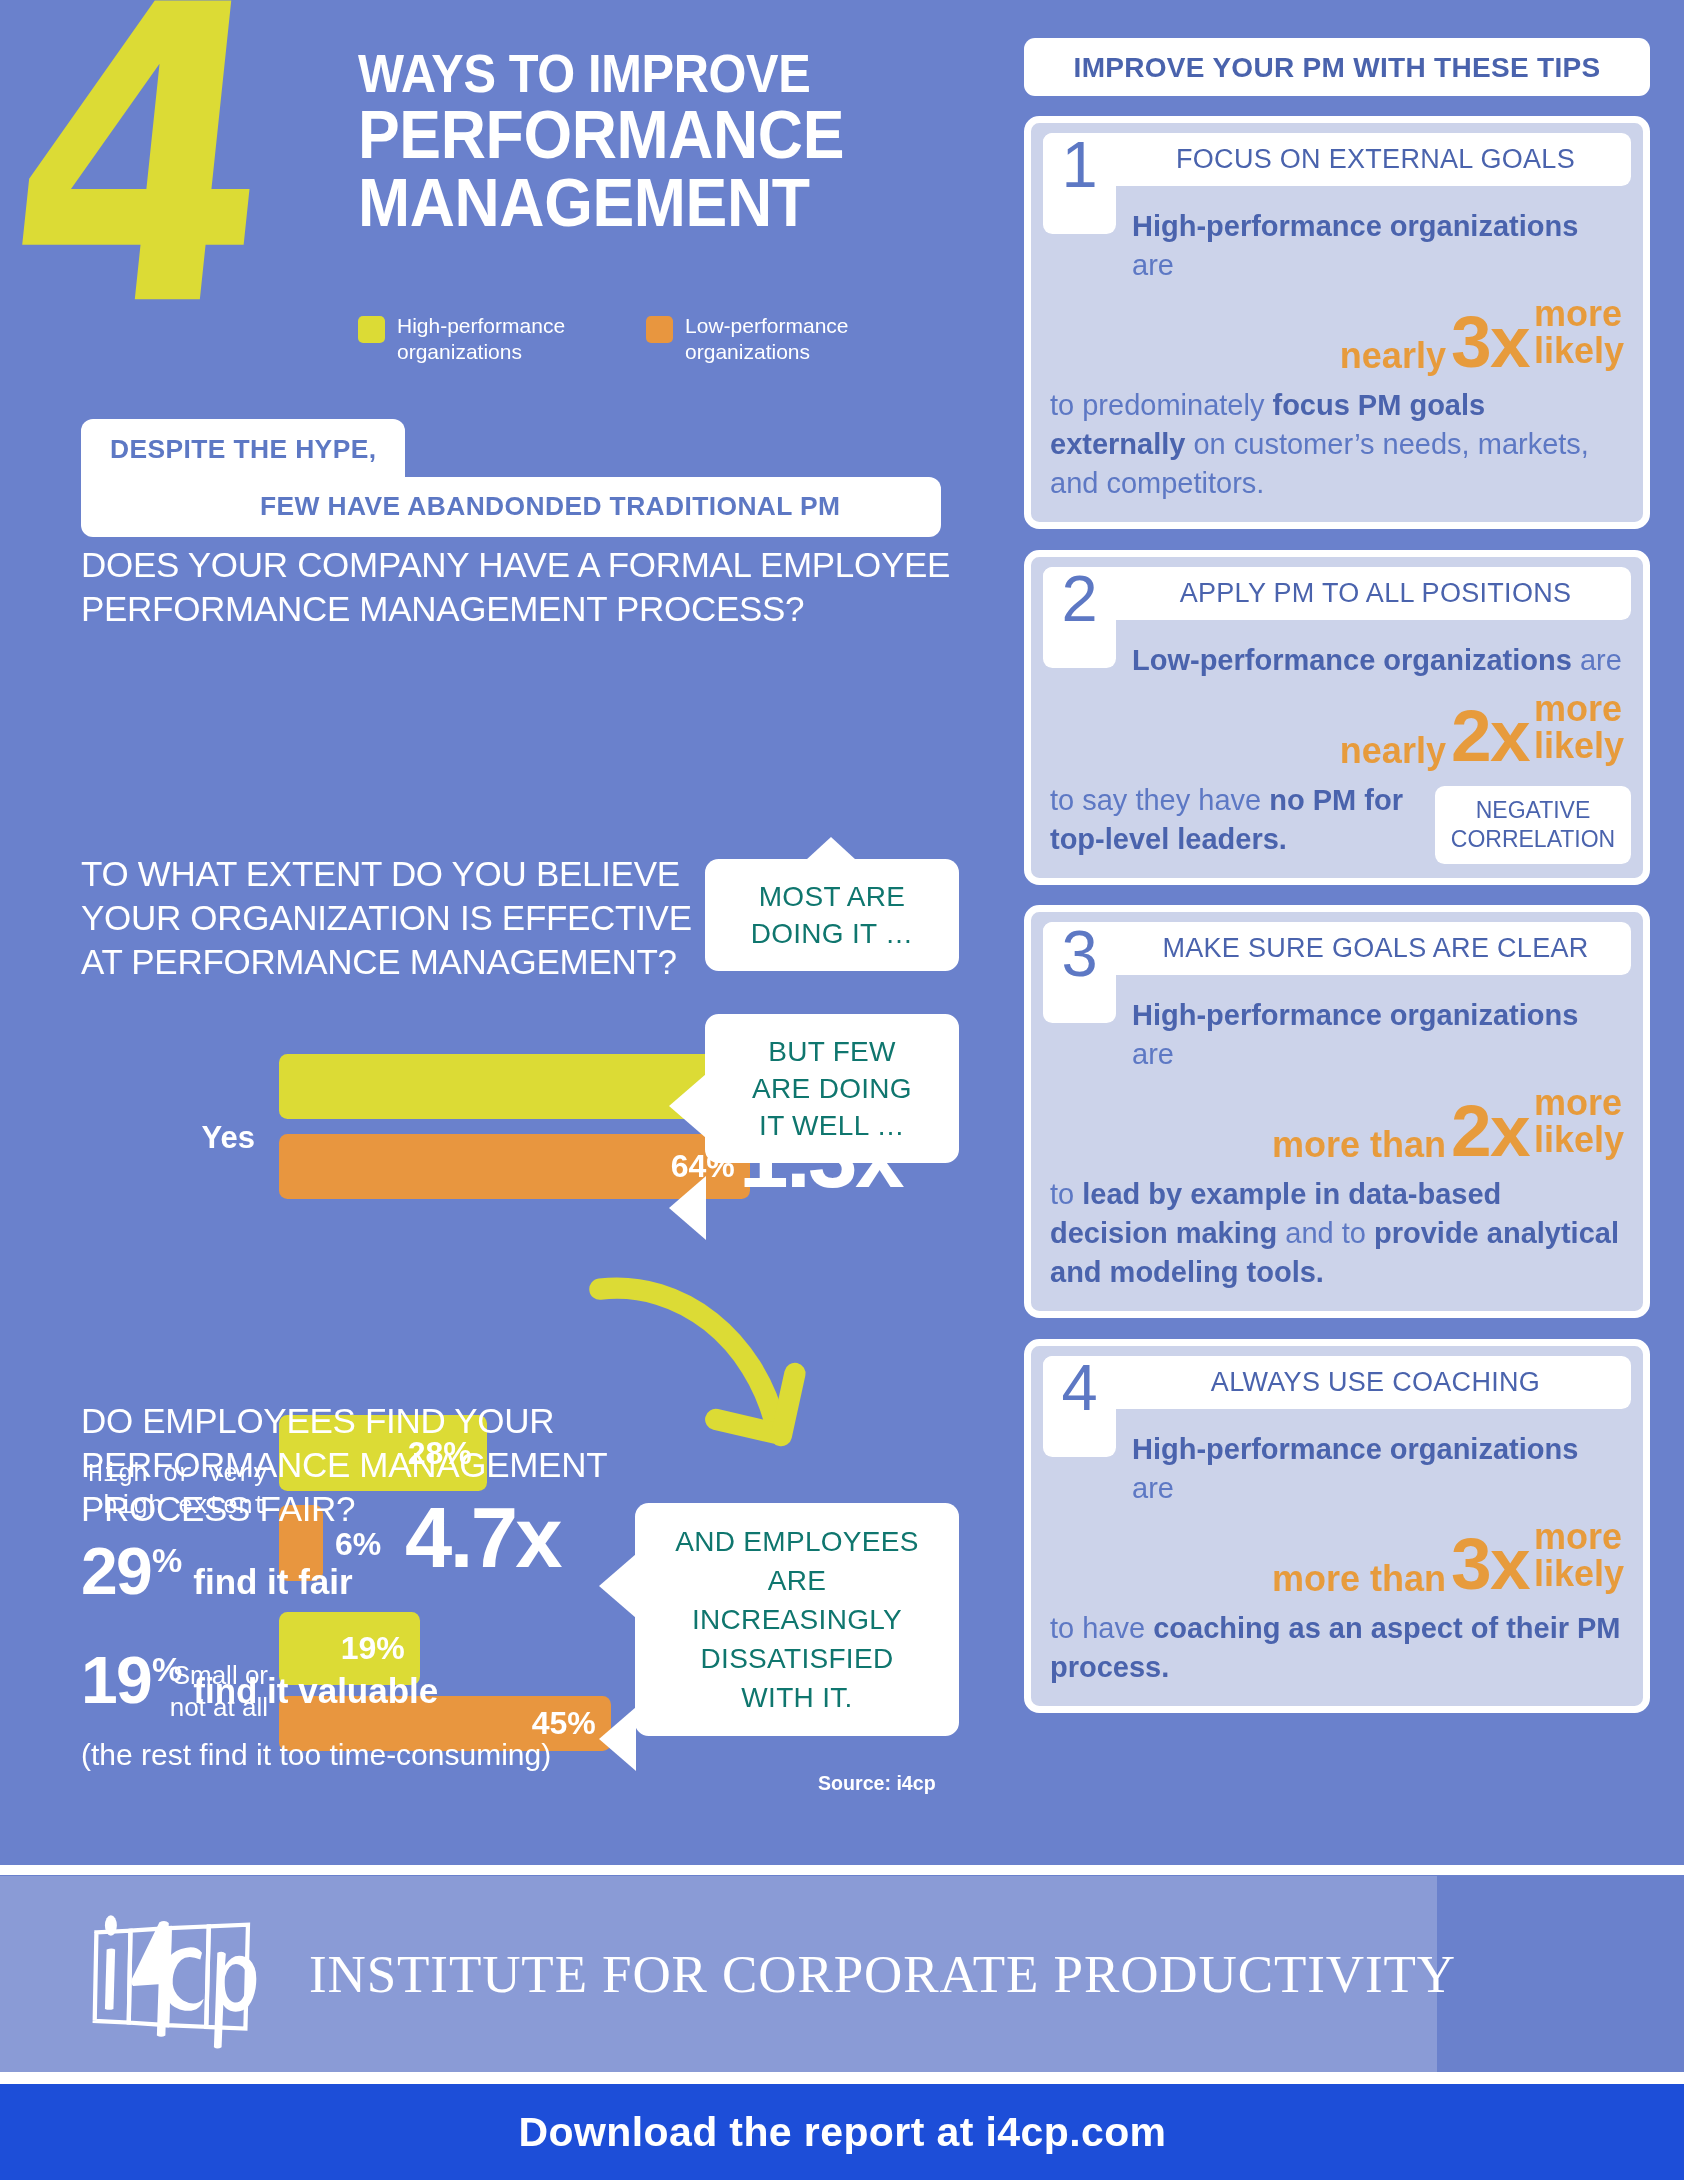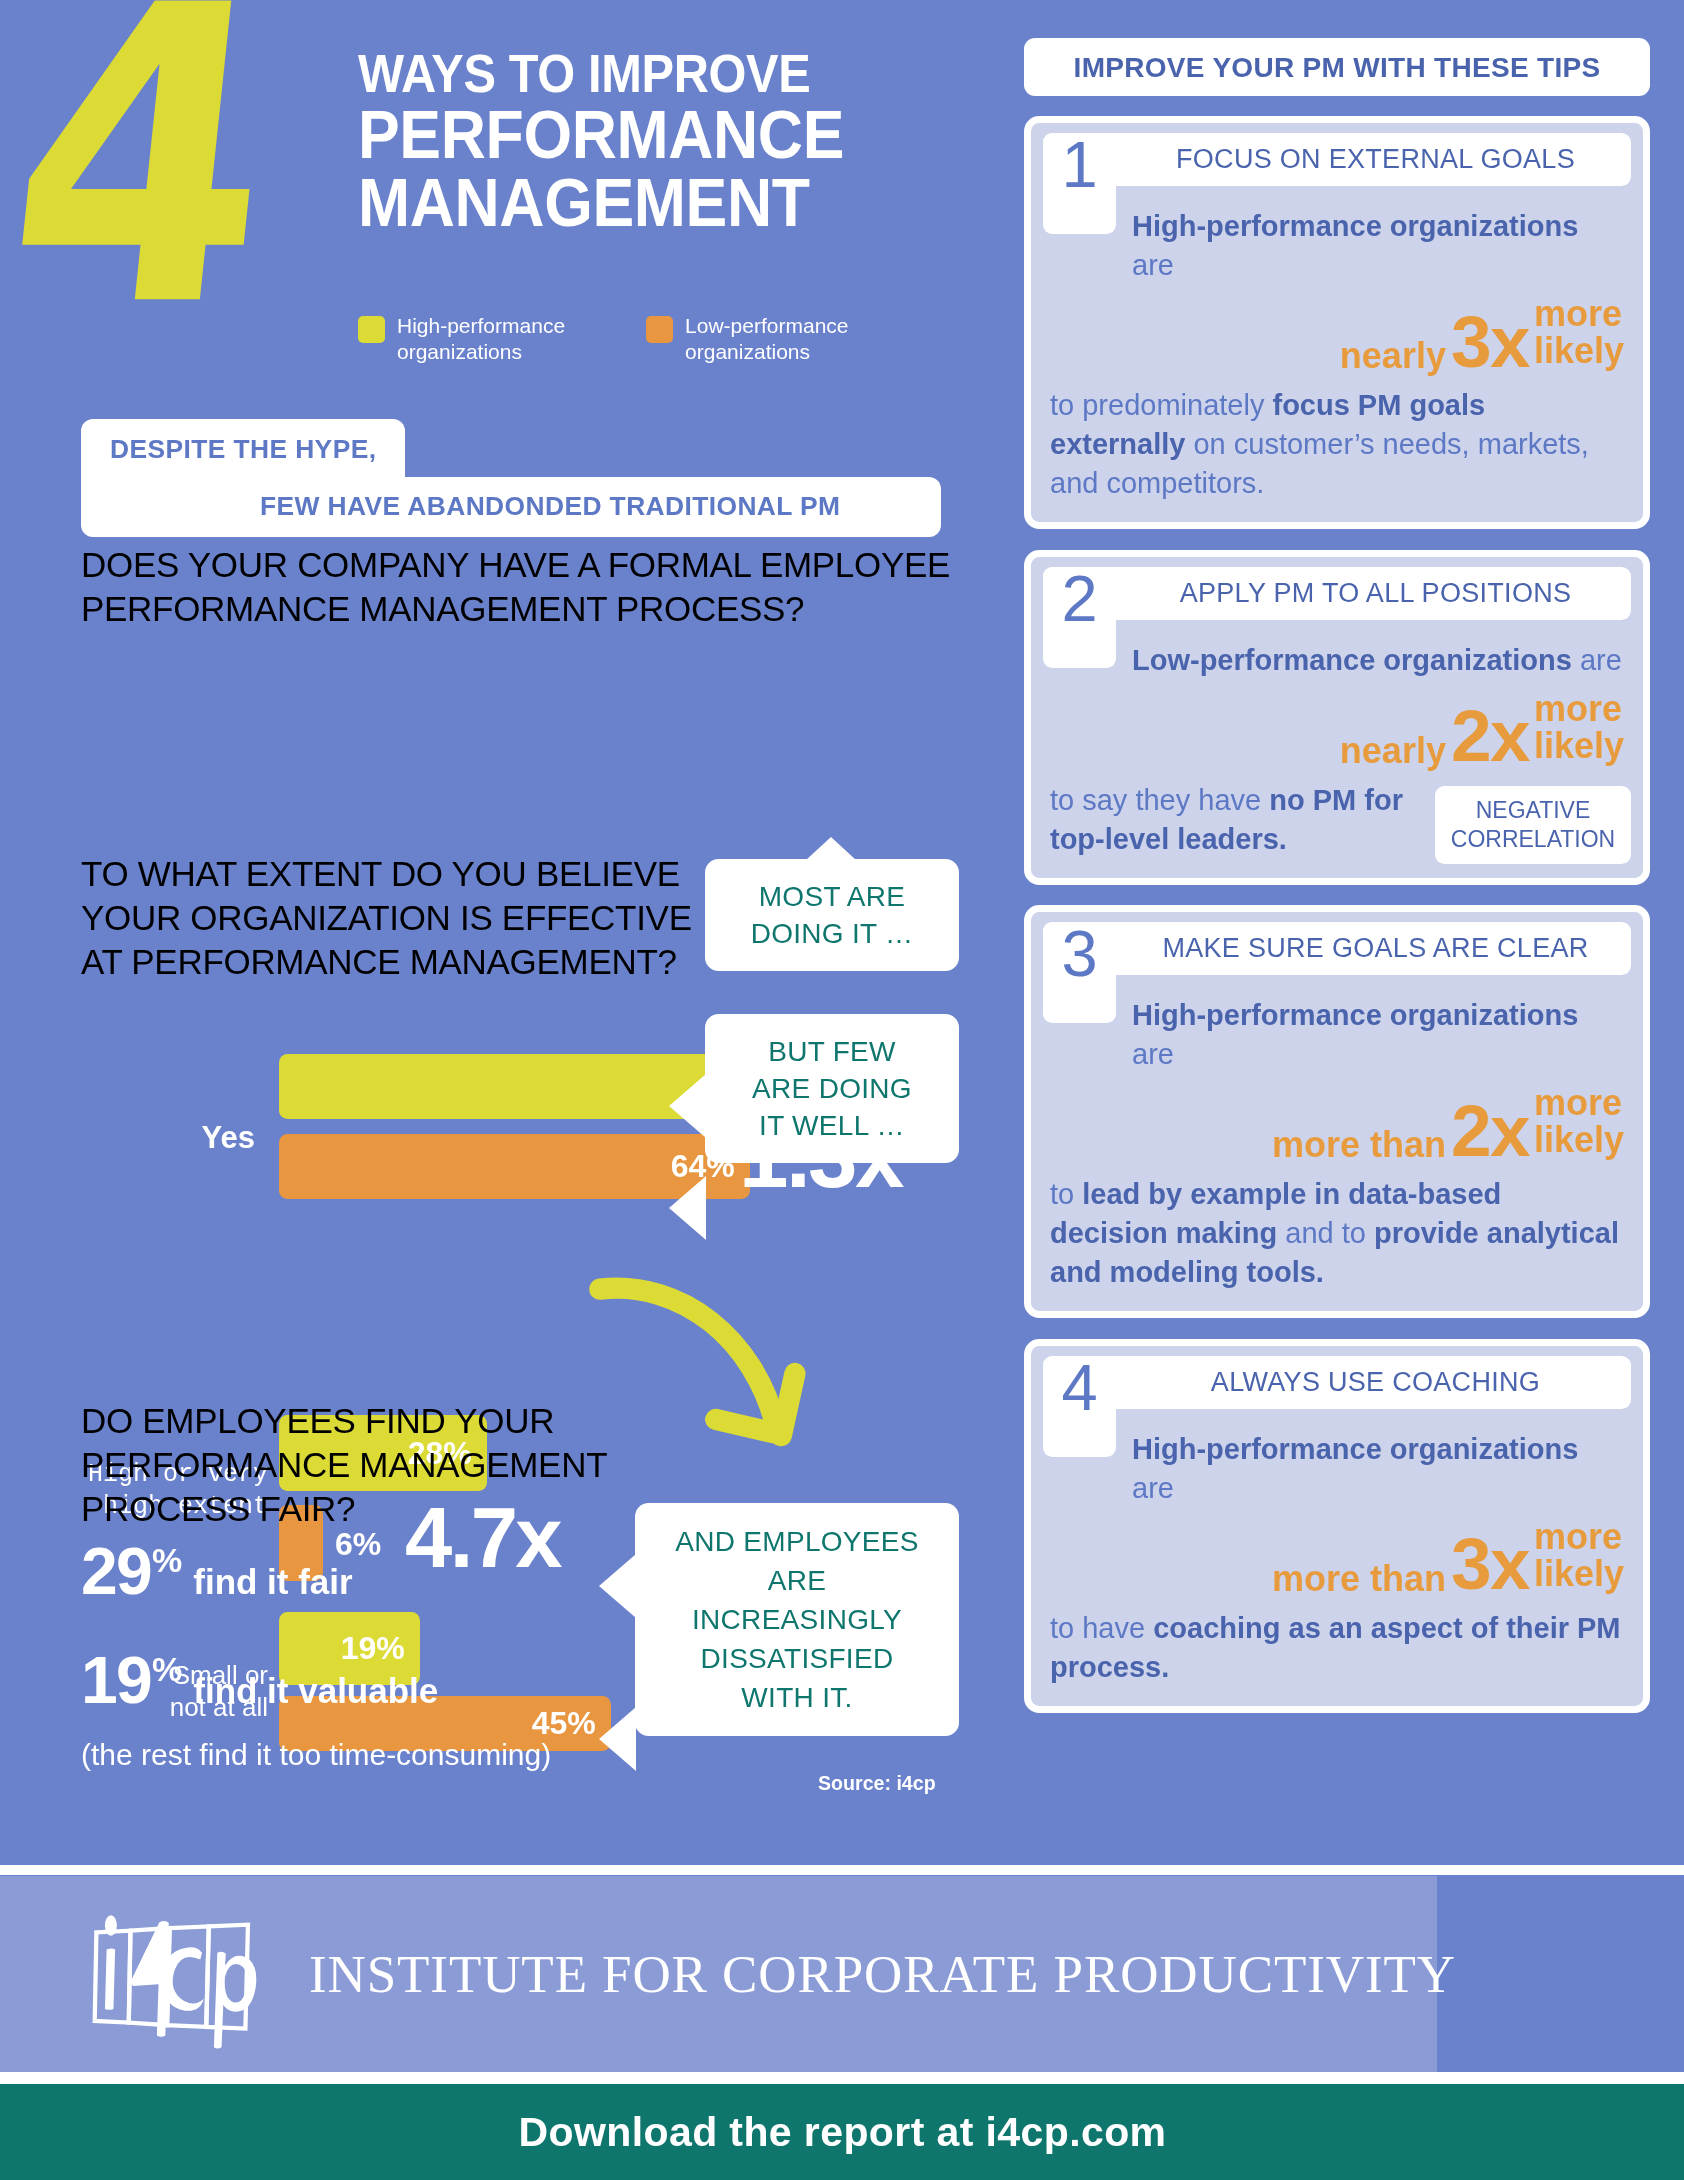--- a/index.html
+++ b/index.html
@@ -50,21 +50,21 @@
   }
   .banner-row2 {
     display: block; background: #ffffff; color: #5d78c4;
     font-size: 26.4px; font-weight: 700; letter-spacing: 0.4px;
     padding: 13.6px 29px 15.3px 179px;
     border-radius: 0 12px 12px 12px;
     margin-top: -1.7px;
   }
 
   .qtext {
-    position: absolute; color: #000000; font-size: 35px; line-height: 44px;
+    position: absolute; color: #ffffff; font-size: 35px; line-height: 44px;
     letter-spacing: -0.3px;
   }
   .q1 { left: 81px; top: 543px; width: 877px; }
   .q2 { left: 81px; top: 852px; width: 613px; }
   .q3 { left: 81px; top: 1399px; width: 579px; }
 
   
   .chart { position: absolute; }
   .bar {
     position: absolute; border-radius: 8.5px;
@@ -187,21 +187,21 @@
     display: flex; align-items: center; justify-content: center;
     position: relative;
   }
   .logo-text {
     margin-left: 32px; color: #ffffff; font-family: "Liberation Serif", serif;
     font-size: 53px; letter-spacing: 0.9px; white-space: nowrap;
   }
   .footer-sep2 { position: absolute; left: 0; top: 2072px; width: 1685px; height: 12px; background: #ffffff; }
   .footer-cta {
     position: absolute; left: 0; top: 2084px; width: 1685px; height: 97px;
-    background: #0f766e;
+    background: #1d4ed8;
     display: flex; align-items: center; justify-content: center;
     color: #ffffff; font-size: 41px; font-weight: 700; letter-spacing: 0.4px;
   }
 </style>
 </head>
 <body>
 
 <div class="page">
 
   <div class="left">

